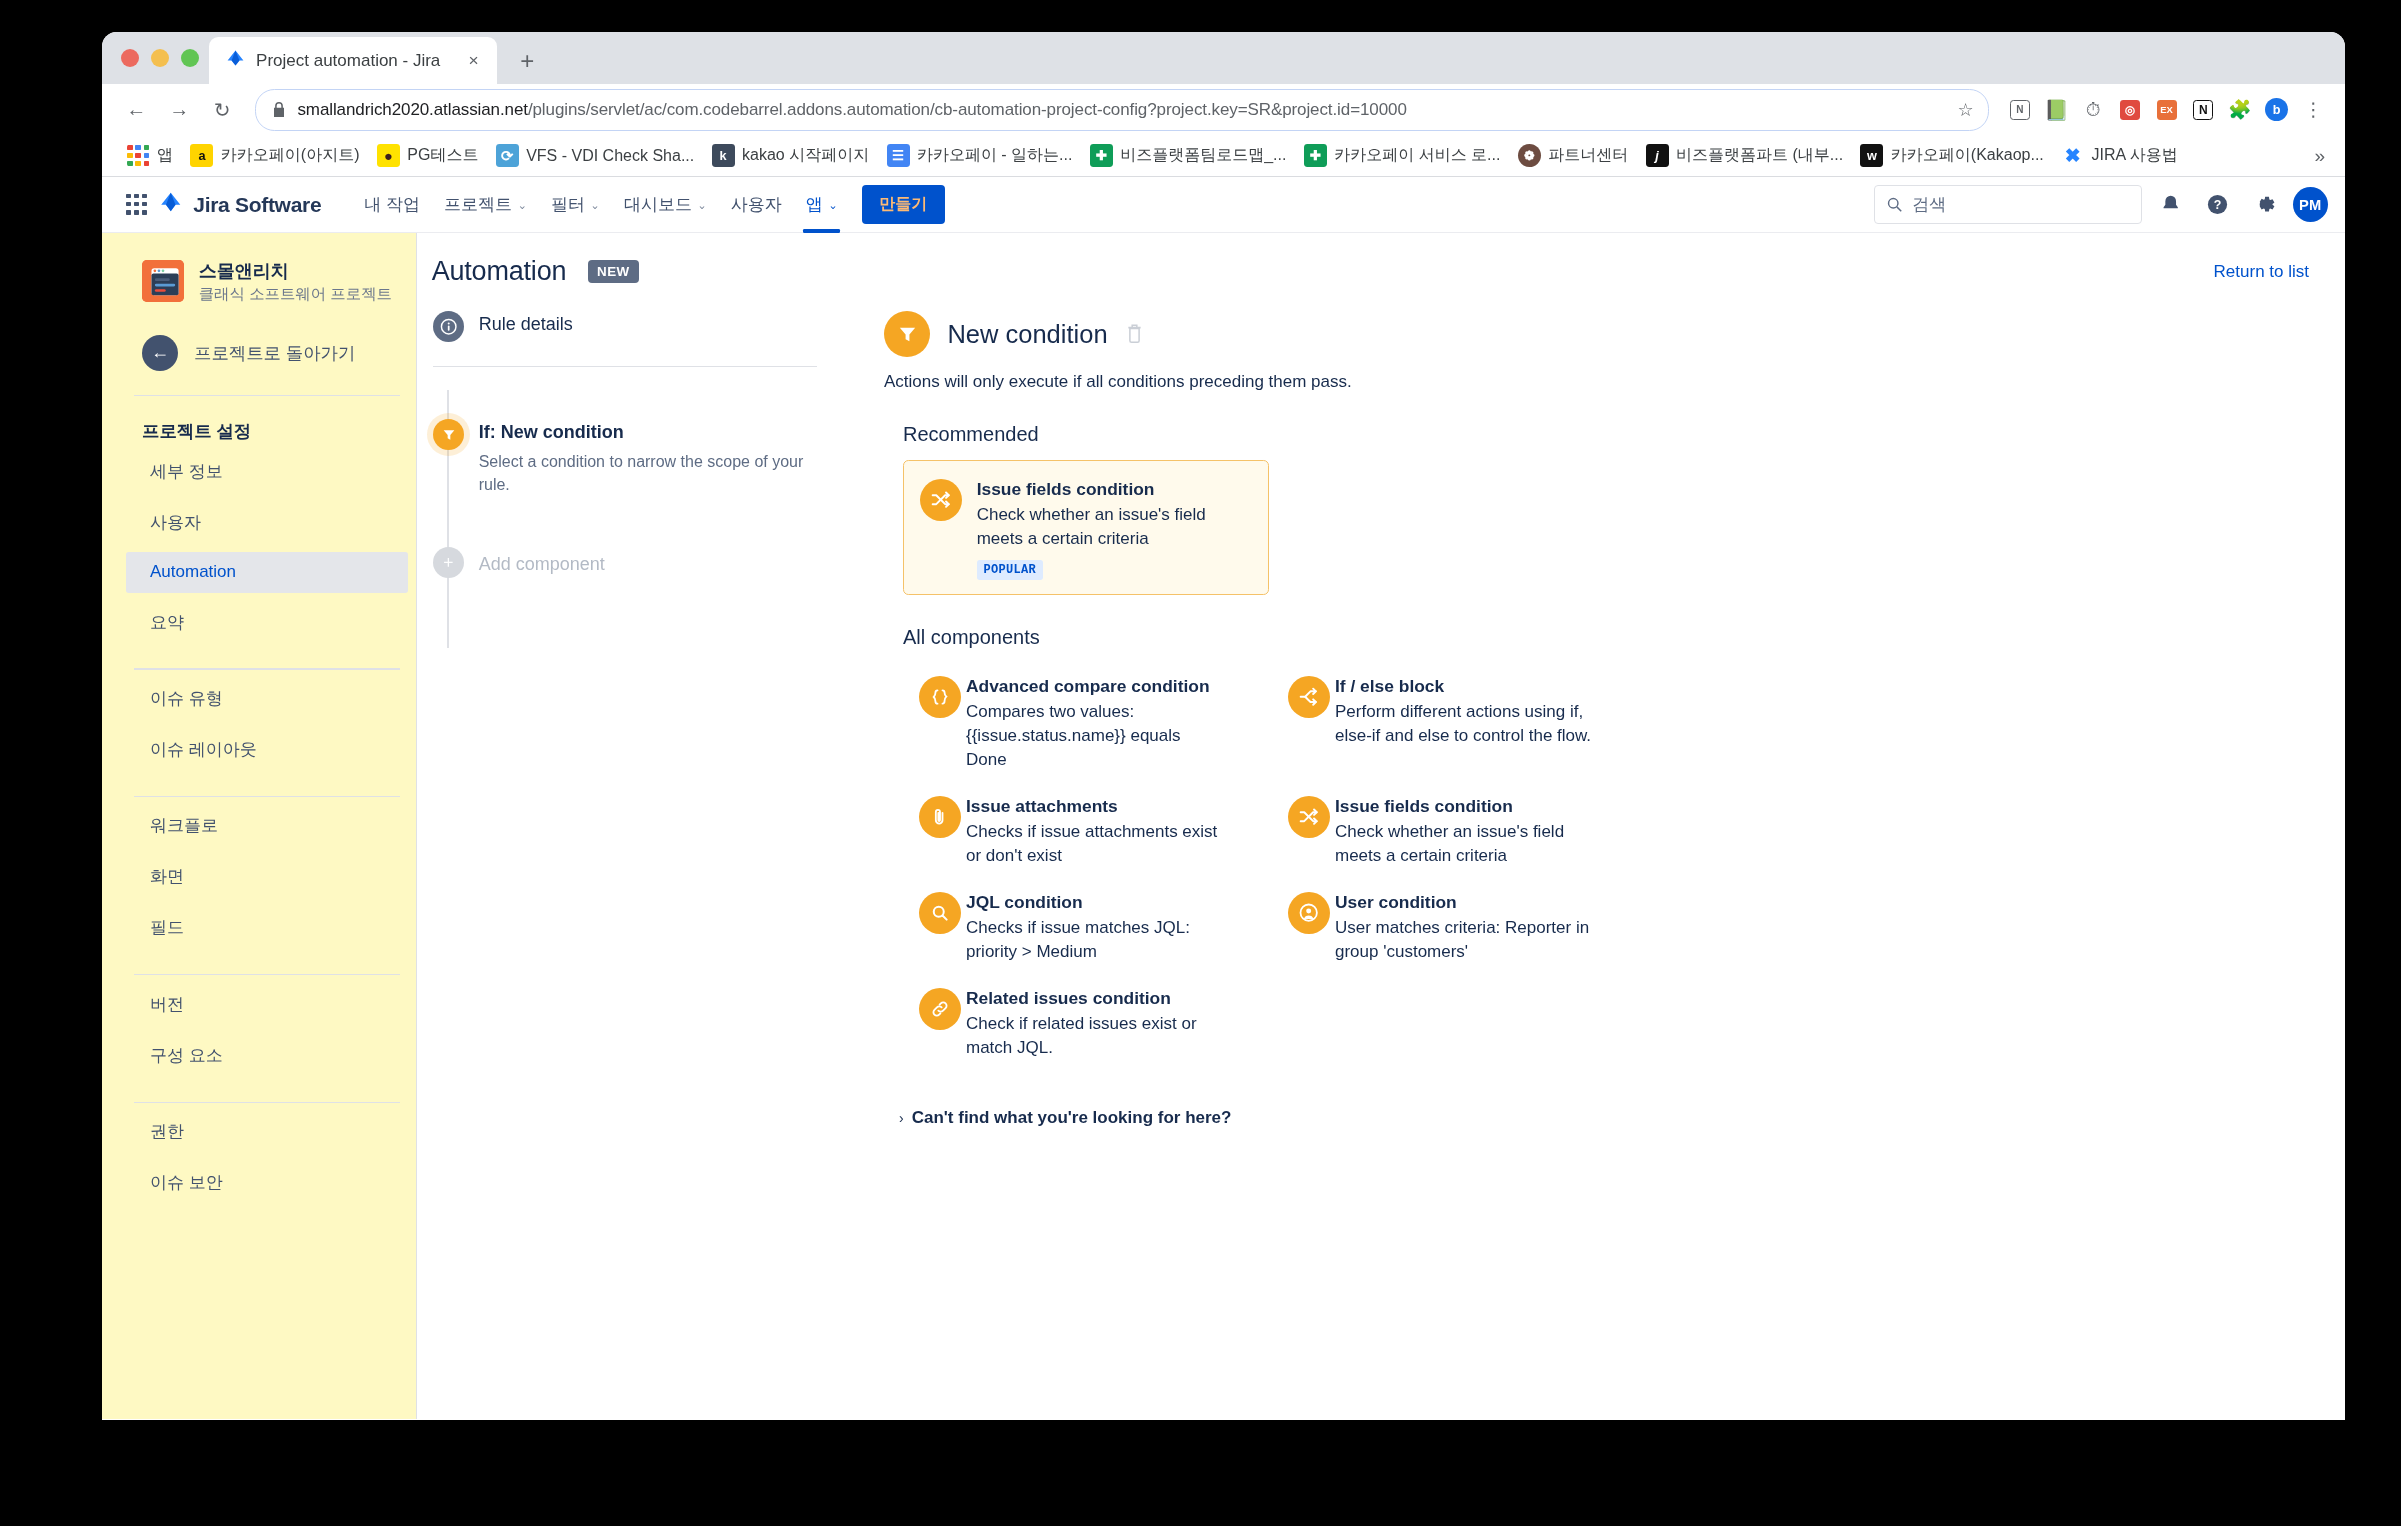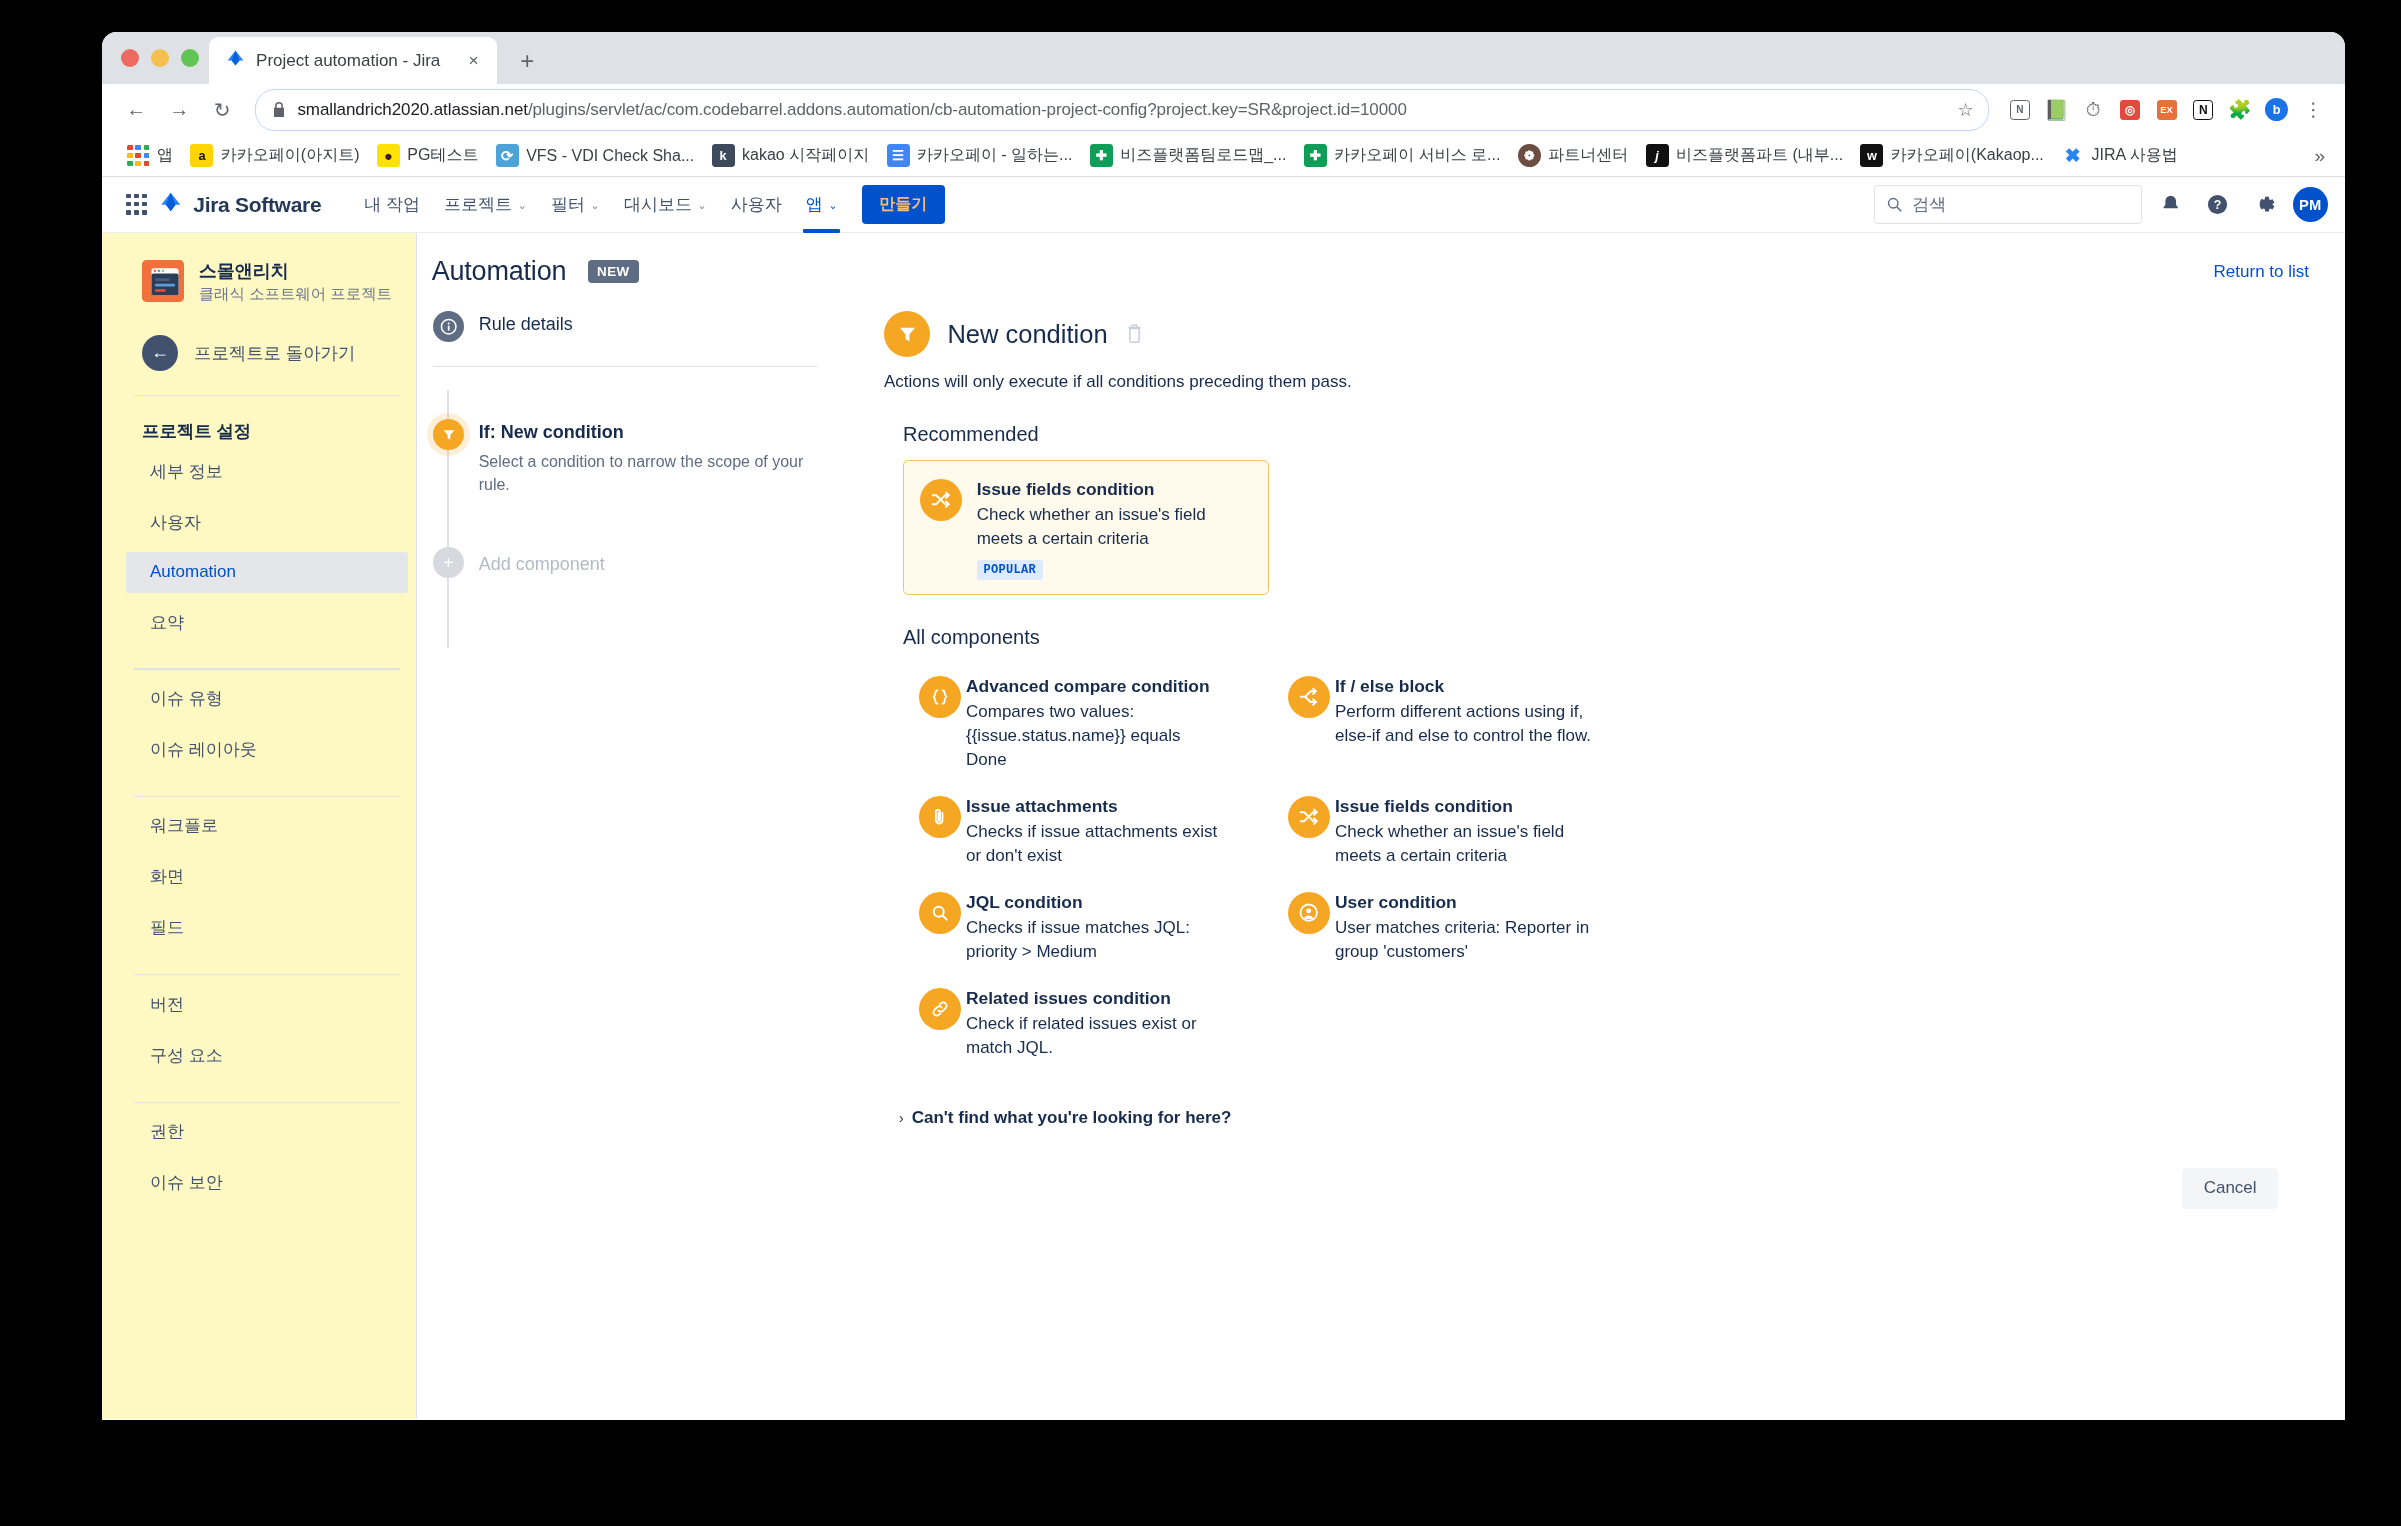--- a/index.html
+++ b/index.html
@@ -797,23 +797,20 @@
                 </div>
               </div>
 
             </div>
 
             <div class="find-link">
               <span class="find-chev">›</span>
               <span>Can't find what you're looking for here?</span>
             </div>
 
-            <div class="cancel-wrap">
-              <button class="cancel-btn">Cancel</button>
-            </div>
 
           </div>
         </div>
       </div>
 
     </div>
   </div>
 </div>
 
 

